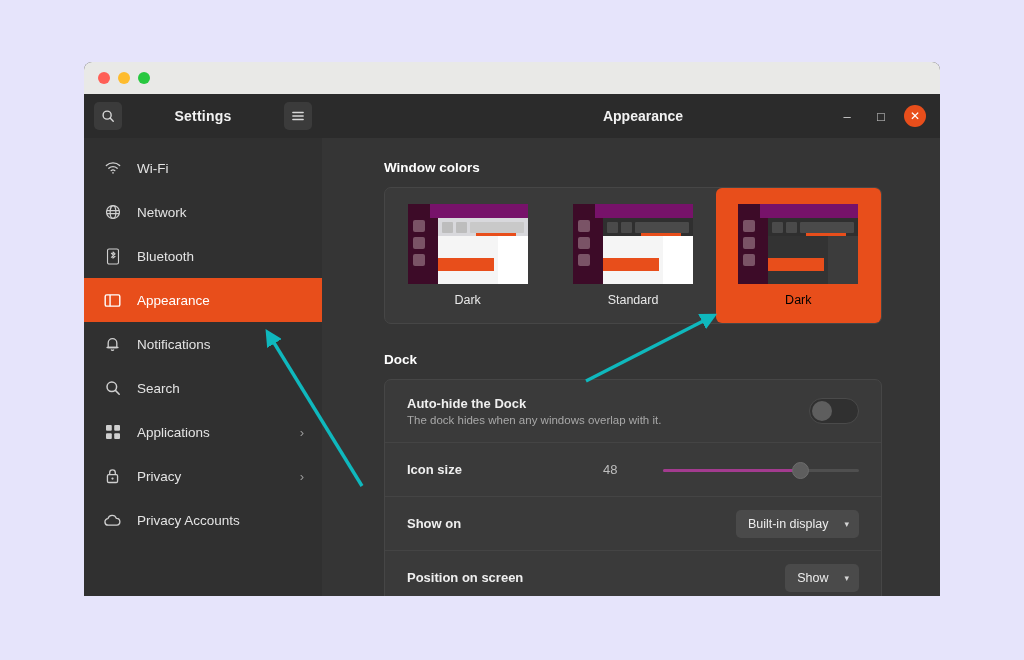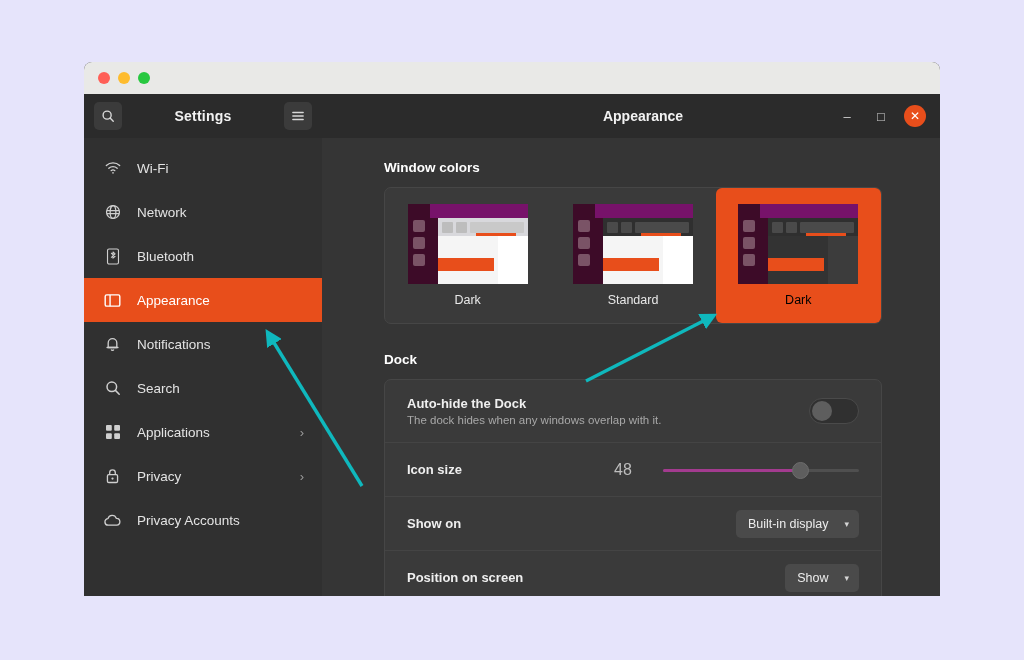--- a/index.html
+++ b/index.html
@@ -181,21 +181,21 @@
     width: 50px; height: 26px; border-radius: 13px;
     background: #303030; border: 1px solid #4a4a4a;
     position: relative; flex-shrink: 0;
   }
   .toggle-knob {
     position: absolute; left: 2px; top: 2px;
     width: 20px; height: 20px; border-radius: 50%;
     background: #5e5e5e;
   }
 
-  .slider-val { color: #bdbdbd; font-size: 16px; width: 40px; text-align: center; margin-right: 20px; }
+  .slider-val { color: #bdbdbd; font-size: 13px; width: 40px; text-align: left; margin-right: 20px; }
   .slider { flex: 1; max-width: 218px; height: 20px; position: relative; }
   .s-track { position: absolute; left: 0; right: 0; top: 9px; height: 3px; background: #4f4f4f; border-radius: 2px; }
   .s-fill  { position: absolute; left: 0; top: 9px; height: 3px; background: #a33b8f; border-radius: 2px; }
   .s-knob  { position: absolute; top: 2px; width: 17px; height: 17px; border-radius: 50%; background: #5e5e5e; border: 1px solid #6d6d6d; }
 
   .select {
     background: #4a4a4a; border-radius: 5px;
     height: 28px; display: flex; align-items: center;
     padding: 0 10px 0 12px; gap: 16px;
     color: #ededed; font-size: 12.5px;

